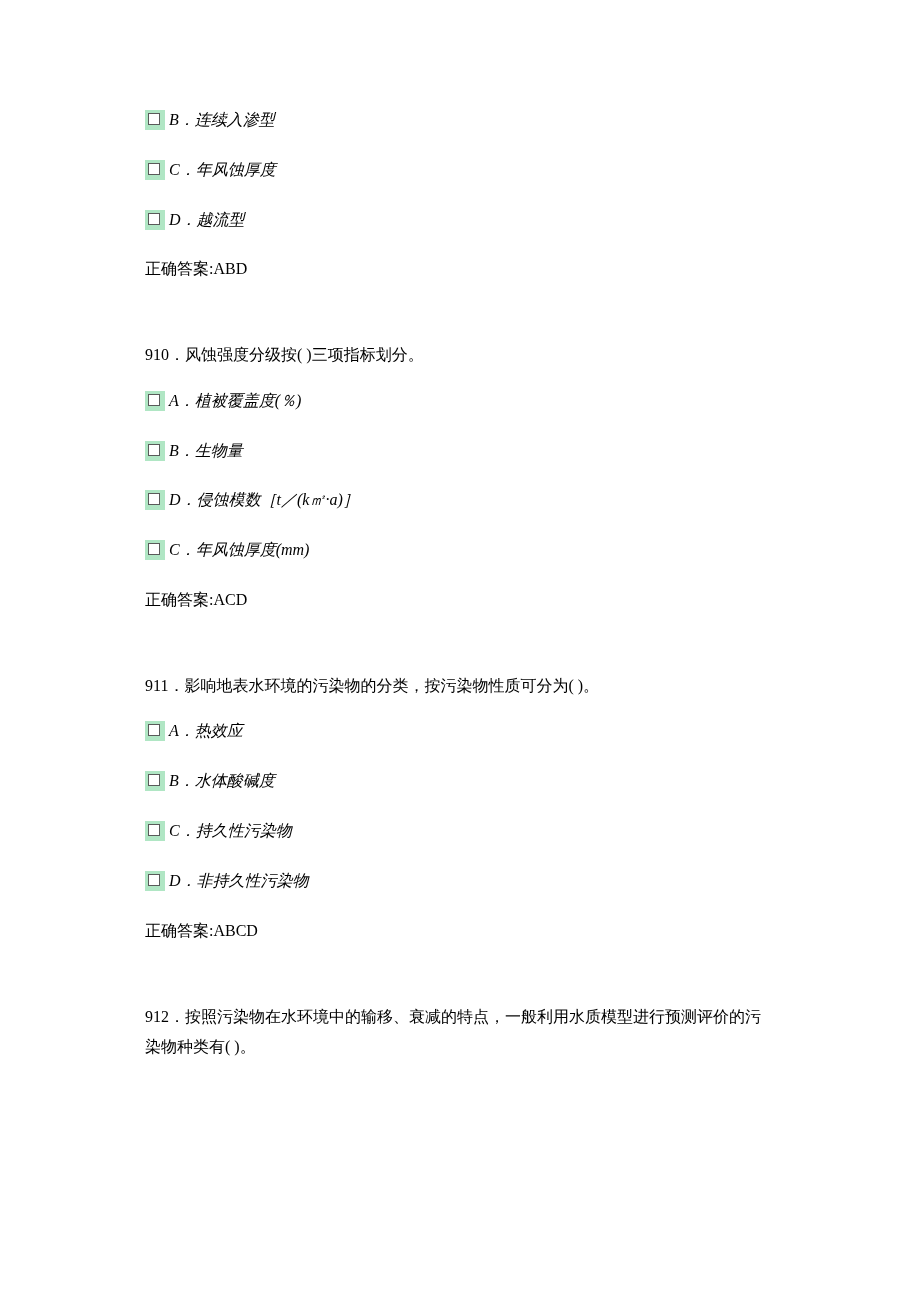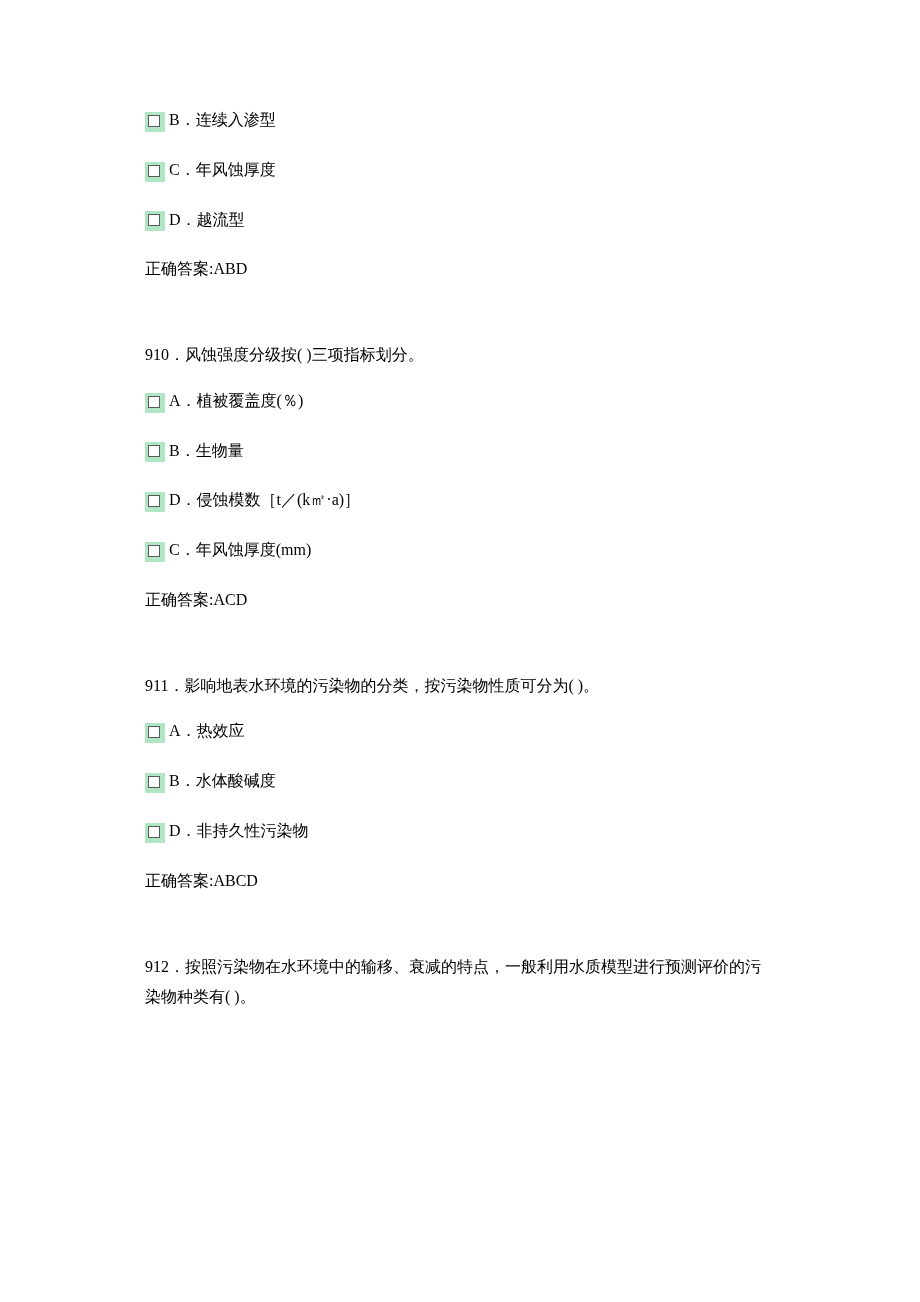--- a/index.html
+++ b/index.html
@@ -10,23 +10,23 @@
       font-size: 16px;
       color: #000;
       width: 920px;
     }
     .page {
       padding: 110px 145px 60px 145px;
       box-sizing: border-box;
     }
     .option {
       display: flex;
-      align-items: flex-end;
       margin-bottom: 28px;
       line-height: 1.3;
+      font-style: italic;
     }
     .checkbox {
       display: inline-block;
       width: 20px;
       height: 20px;
       background: #b0e6c4;
       margin-right: 4px;
       position: relative;
       flex-shrink: 0;
     }
@@ -100,20 +100,24 @@
     <div class="option">
       <span class="checkbox"></span>
       <span class="option-text">A．热效应</span>
     </div>
     <div class="option">
       <span class="checkbox"></span>
       <span class="option-text">B．水体酸碱度</span>
     </div>
     <div class="option">
       <span class="checkbox"></span>
+      <span class="option-text">C．持久性污染物</span>
+    </div>
+    <div class="option">
+      <span class="checkbox"></span>
       <span class="option-text">D．非持久性污染物</span>
     </div>
     <div class="answer">正确答案:ABCD</div>
   </div>
 
   <div>
     <div class="question">912．按照污染物在水环境中的输移、衰减的特点，一般利用水质模型进行预测评价的污染物种类有(     )。</div>
   </div>
 
 </div>

